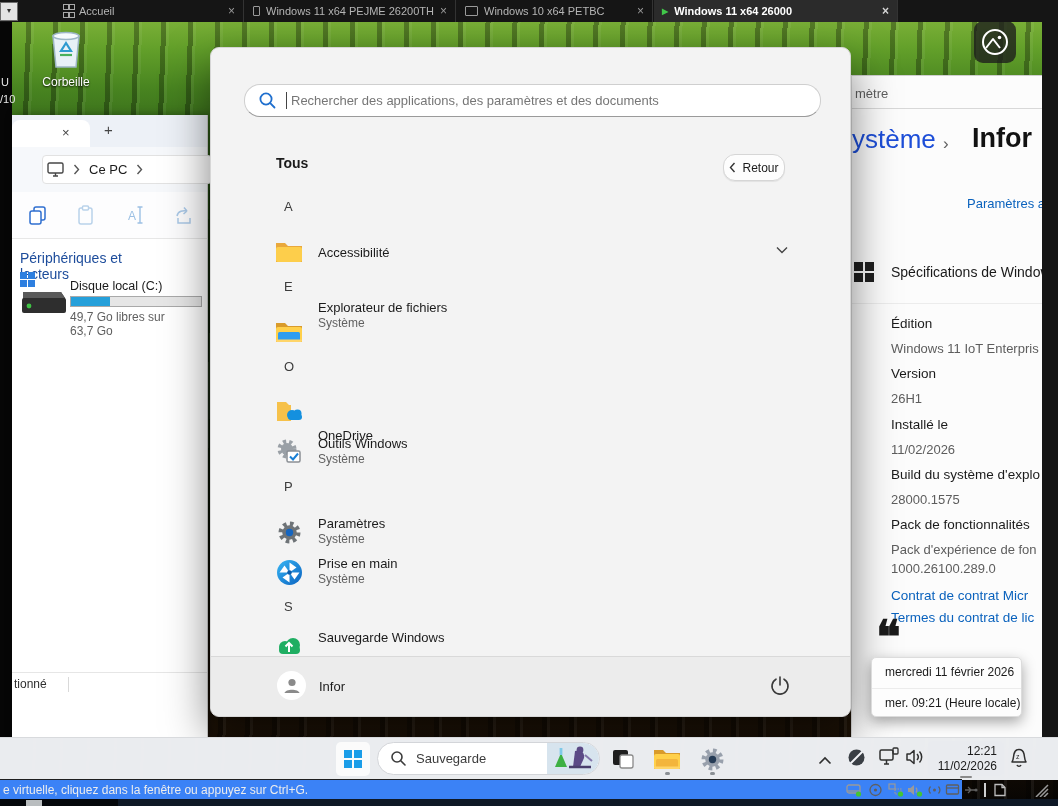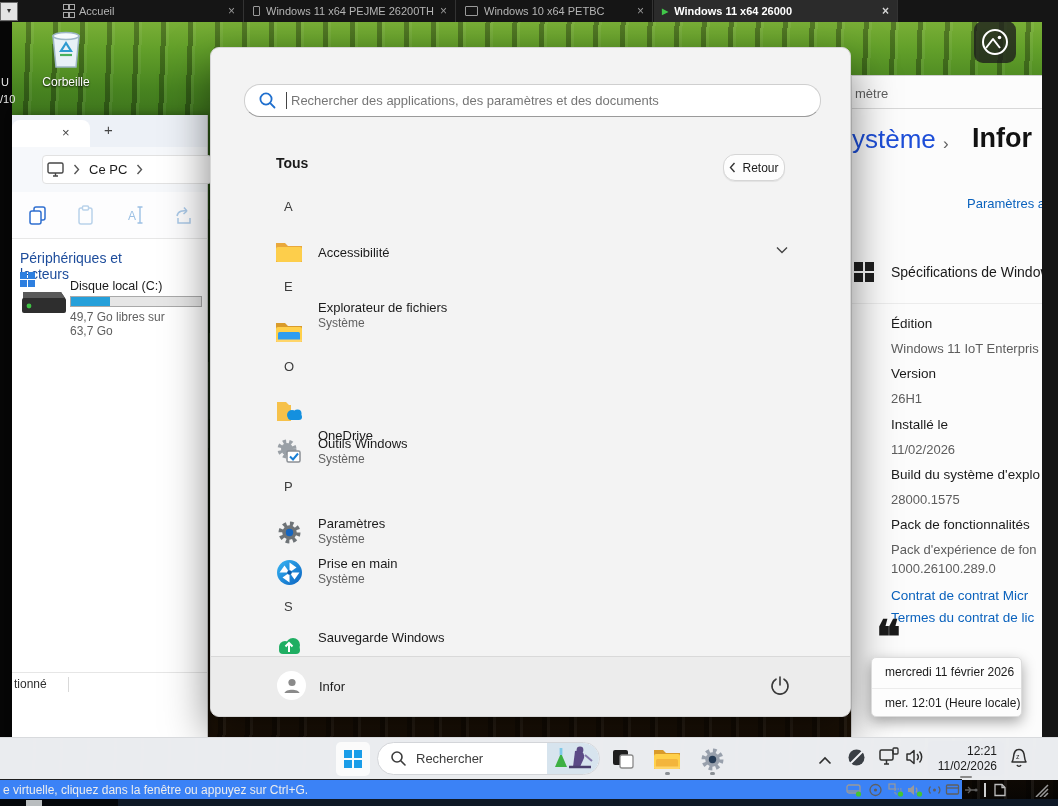--- a/index.html
+++ b/index.html
@@ -461,38 +461,38 @@
           <path d="M7 4.2 A8 8 0 1 0 15 4.2" fill="none" stroke="#3a3a3a" stroke-width="1.6" stroke-linecap="round"></path>
           <path d="M11 2 L11 10" stroke="#3a3a3a" stroke-width="1.6" stroke-linecap="round"></path>
         </svg>
       </div>
     </div>
   </div>
 
   <div class="abs tooltip">
     <div class="r1">mercredi 11 février 2026</div>
     <div class="div"></div>
-    <div class="r2">mer. 12:01 (Heure locale)</div>
+    <div class="r2">mer. 09:21 (Heure locale)</div>
   </div>
 
   <div class="abs taskbar">
     <div class="tb-start">
       <span class="winlogo">
           <i></i>
           <i></i>
           <i></i>
           <i></i>
         </span>
     </div>
     <div class="tb-searchpill">
       <svg style="margin-left:12px;" width="17" height="17" viewBox="0 0 17 17">
         <circle cx="7" cy="7" r="5" fill="none" stroke="#3c3c3c" stroke-width="1.6"></circle>
         <path d="M10.8 10.8 L15 15" stroke="#3c3c3c" stroke-width="1.6" stroke-linecap="round"></path>
       </svg>
-      <span class="tb-search-label">Rechercher</span>
+      <span class="tb-search-label">Sauvegarde</span>
       <svg class="pill-img" viewBox="0 0 52 31">
         <rect width="52" height="31" fill="#d7e4ee"></rect>
         <polygon points="8,24 14,10 20,24" fill="#3db043"></polygon>
         <rect x="12.6" y="5" width="2.8" height="7" fill="#7fc9e8"></rect>
         <path d="M28 8 C34 6 38 10 37 15 L33 24 L26 24 Z" fill="#5b4a86"></path>
         <circle cx="33" cy="7" r="3.4" fill="#5b4a86"></circle>
         <path d="M22 24 L44 24" stroke="#4a3f6d" stroke-width="2.4"></path>
         <path d="M38 12 L45 18" stroke="#8276aa" stroke-width="2"></path>
       </svg>
     </div>

